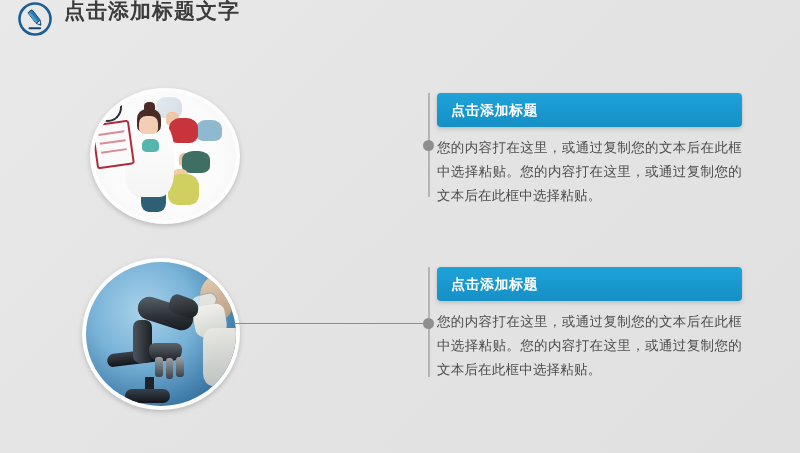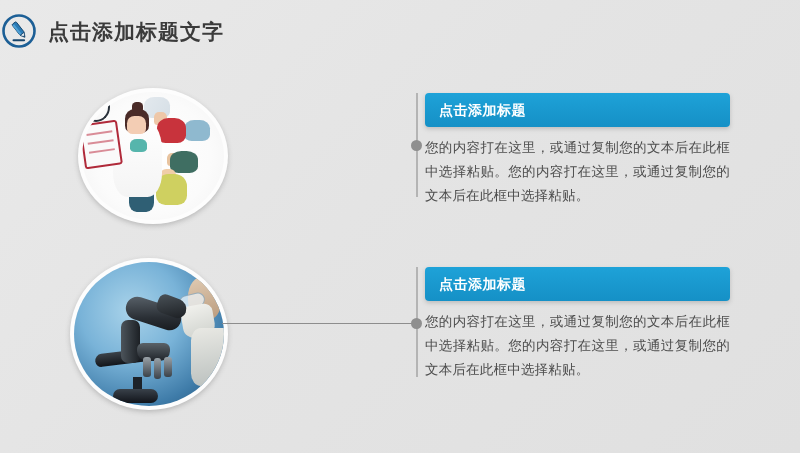--- a/index.html
+++ b/index.html
@@ -23,21 +23,21 @@
   }
 
   
   .header {
     position: absolute;
     left: 0;
     top: 0;
     width: 800px;
     height: 62px;
     display: flex;
-    align-items: center;
+    padding-left: 16px;
     box-sizing: border-box;
   }
   .header-icon {
     width: 38px;
     height: 38px;
     flex: 0 0 38px;
     margin-right: 10px;
     position: relative;
   }
   .header-icon svg { display: block; }
@@ -46,21 +46,21 @@
     font-weight: bold;
     color: #3b3b3b;
     letter-spacing: 1px;
     line-height: 1;
     white-space: nowrap;
   }
 
   
   .row {
     position: absolute;
-    left: 0;
+    left: 12px;
     width: 663px;
   }
   #row-0 { top: 85px;  height: 145px; }
   #row-1 { top: 255px; height: 158px; }
 
   
   .photo-circle {
     position: absolute;
     border-radius: 50%;
     background: #fdfdfd;

